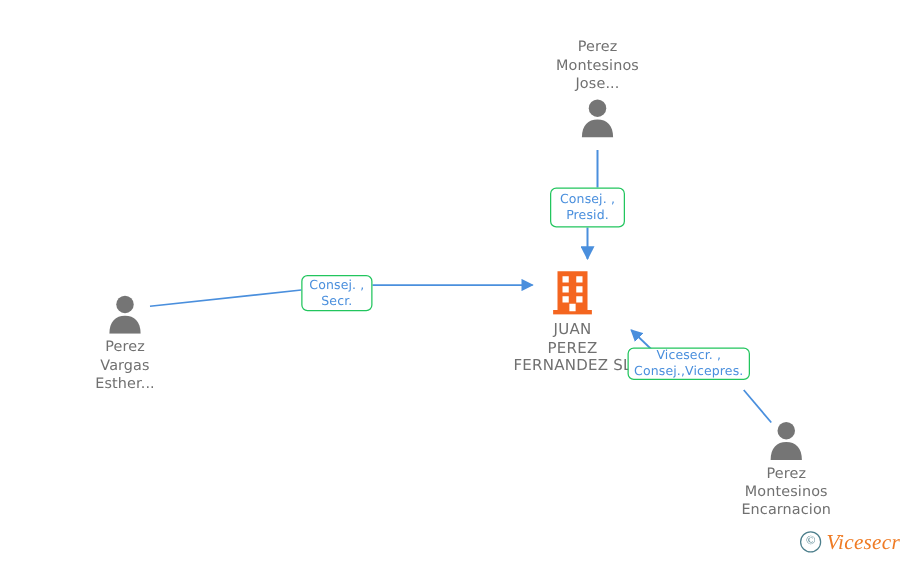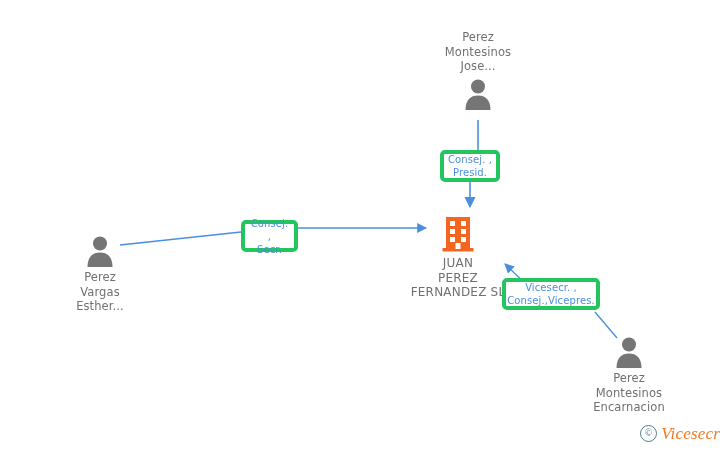--- a/index.html
+++ b/index.html
@@ -72,21 +72,21 @@
     color: #707070;
     white-space: pre-line;
     letter-spacing: 0.2px;
   }
 
   
   .rel-box {
     position: absolute;
     box-sizing: border-box;
     background: #ffffff;
-    border: 4px solid #22c55e;
+    border: 1px solid #22c55e;
     border-radius: 5px;
     color: #4a8fdd;
     font-size: 10px;
     line-height: 13px;
     text-align: center;
     display: flex;
     align-items: center;
     justify-content: center;
     white-space: pre-line;
     padding: 12px 4px;

